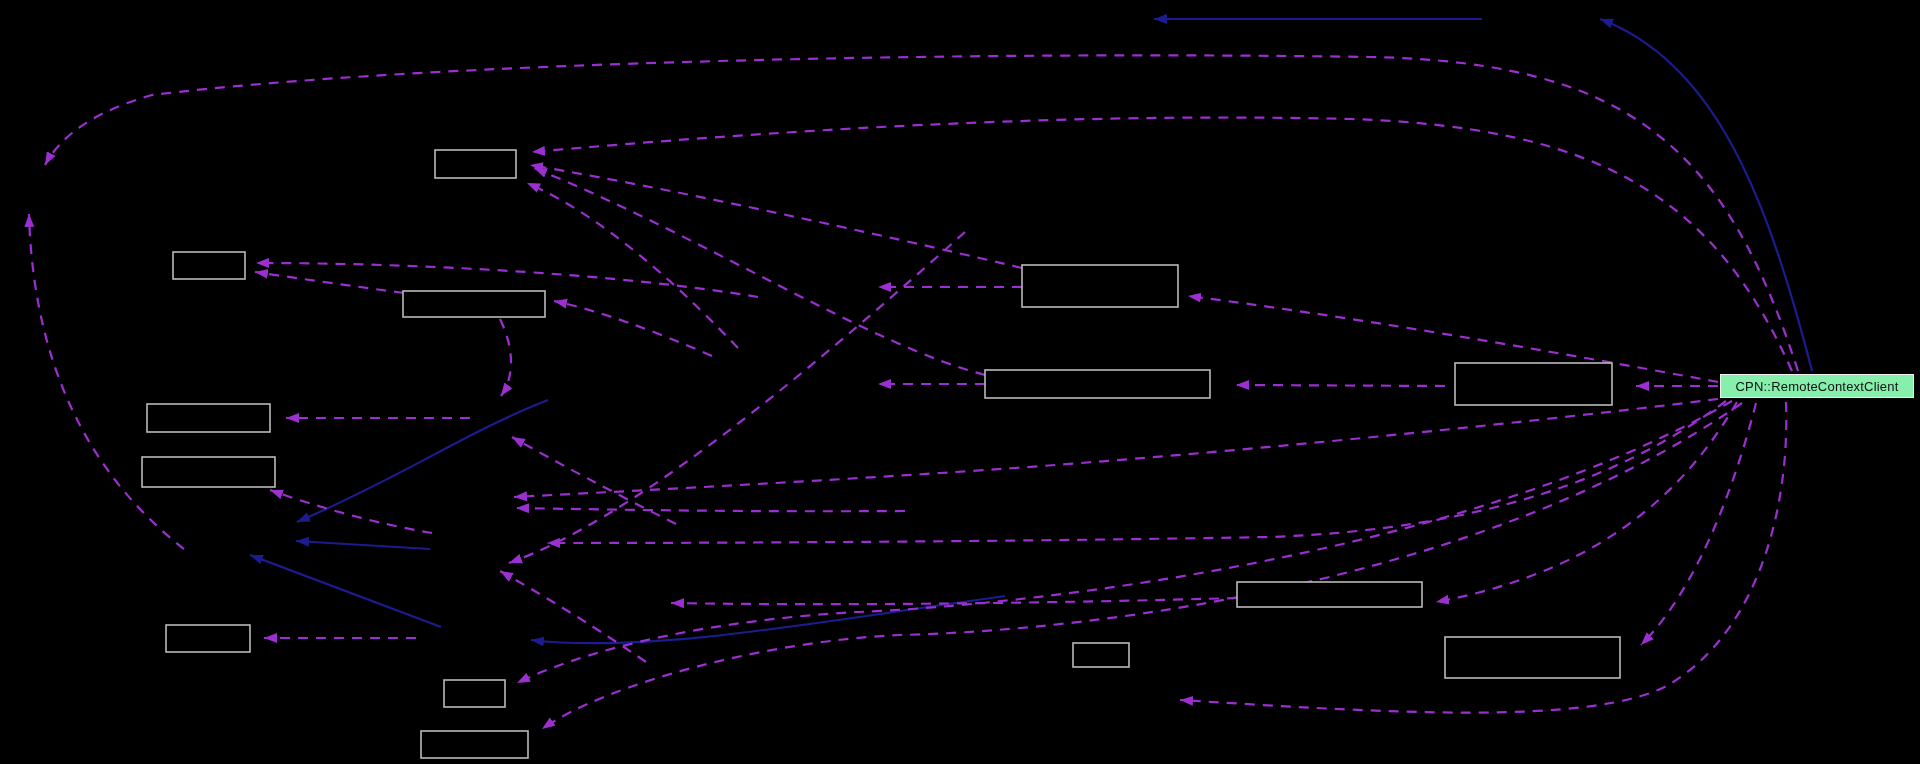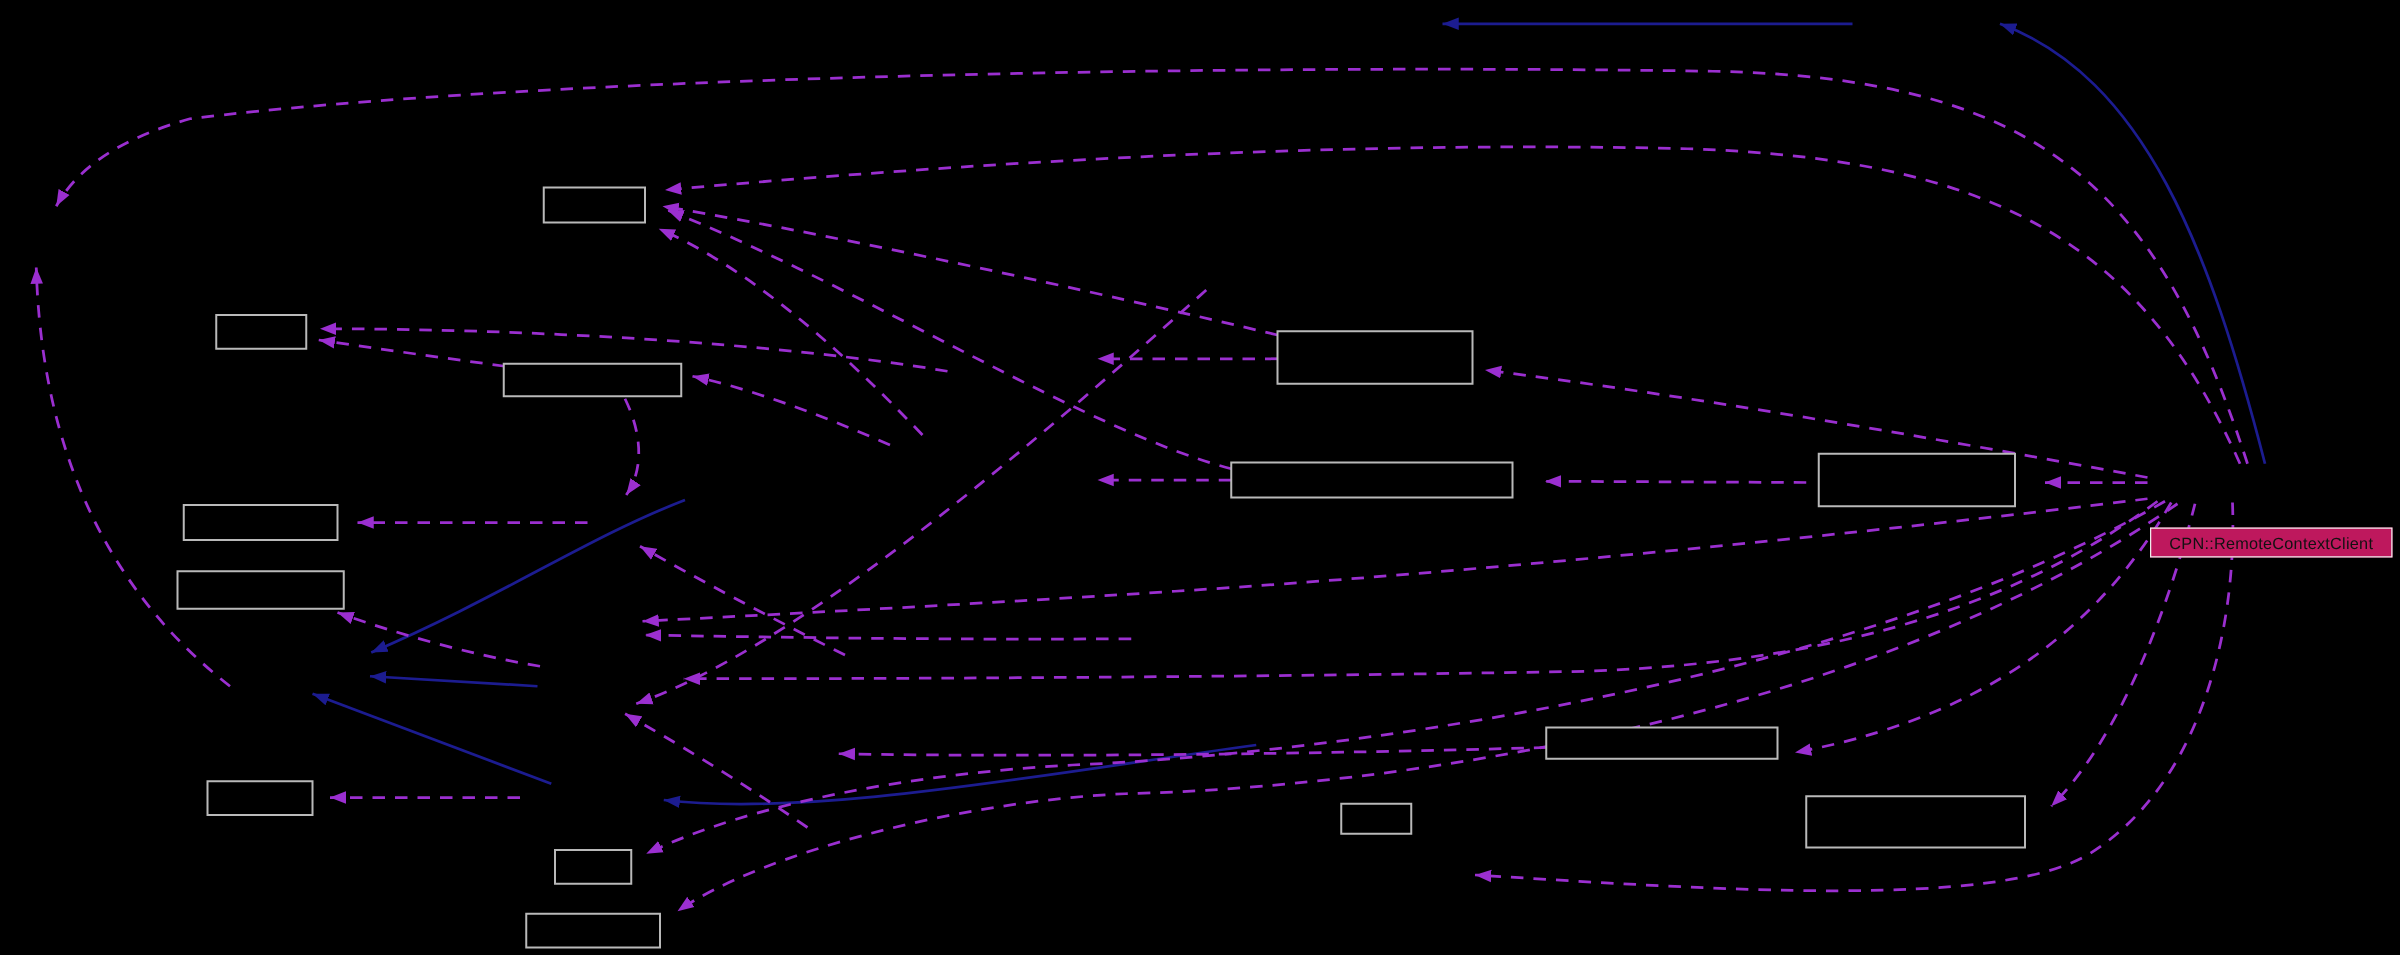--- a/index.html
+++ b/index.html
@@ -82,14 +82,14 @@
         <rect x="1455" y="363" width="157" height="42" fill="#000000" stroke="#b9b9b9" stroke-width="1.6"></rect>
         <rect x="1237" y="582" width="185" height="25" fill="#000000" stroke="#b9b9b9" stroke-width="1.6"></rect>
         <rect x="1073" y="643" width="56" height="24" fill="#000000" stroke="#b9b9b9" stroke-width="1.6"></rect>
         <rect x="1445" y="637" width="175" height="41" fill="#000000" stroke="#b9b9b9" stroke-width="1.6"></rect>
         <rect x="166" y="625" width="84" height="27" fill="#000000" stroke="#b9b9b9" stroke-width="1.6"></rect>
         <rect x="444" y="680" width="61" height="27" fill="#000000" stroke="#b9b9b9" stroke-width="1.6"></rect>
         <rect x="421" y="731" width="107" height="27" fill="#000000" stroke="#b9b9b9" stroke-width="1.6"></rect>
       </g>
   </svg>
 
-  <div class="main-node" id="main-node" style="left: 1720px; top: 374px; width: 194px; height: 24px; background: #be185d; border: 1px solid rgb(238, 238, 238); color: rgb(17, 17, 17); margin-top: 48px;">CPN::RemoteContextClient</div>
+  <div class="main-node" id="main-node" style="left: 1720px; top: 374px; width: 194px; height: 24px; background: #86efac; border: 1px solid rgb(238, 238, 238); color: rgb(17, 17, 17);">CPN::RemoteContextClient</div>
 </div>
 
 </body></html>

